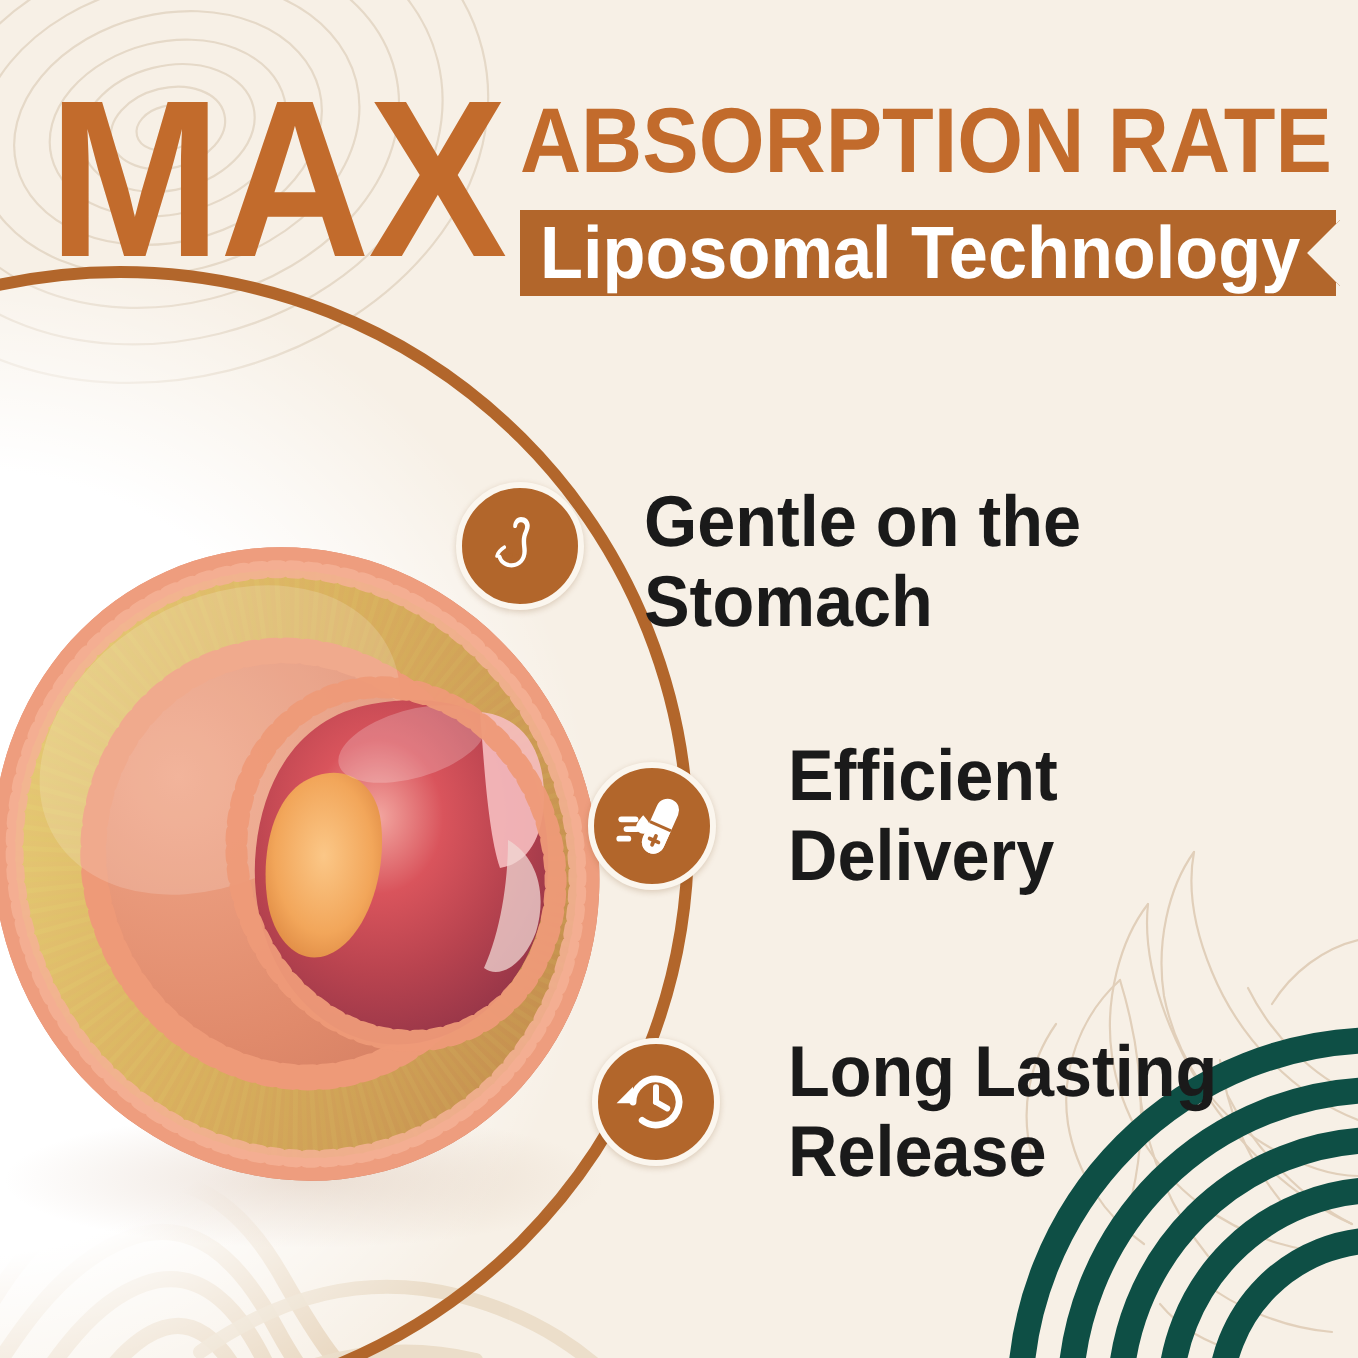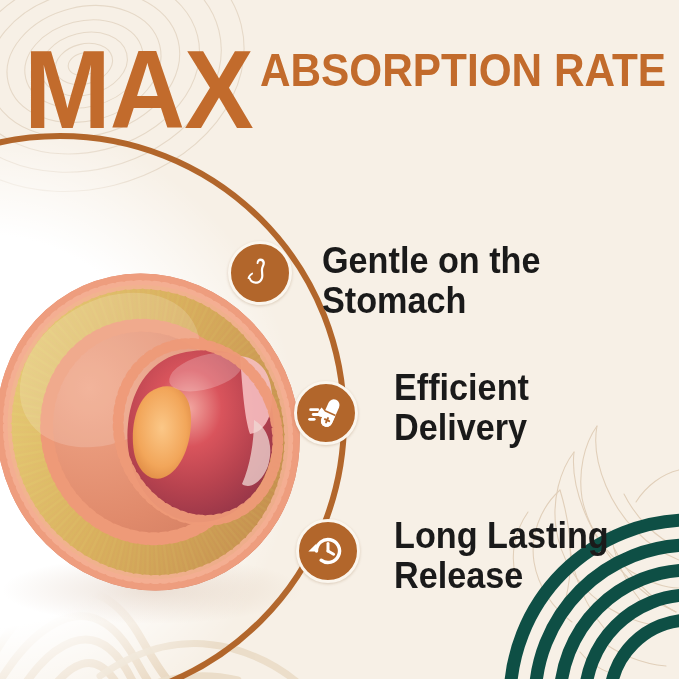--- a/index.html
+++ b/index.html
@@ -398,20 +398,24 @@
 
       <ellipse cx="206" cy="372" rx="38" ry="17" transform="rotate(-16 206 372)" fill="#FFFFFF" opacity=".22"></ellipse>
     </g>
 
     <ellipse cx="198" cy="432" rx="78" ry="90" transform="rotate(-22 198 432)" fill="none" stroke="#EE9A78" stroke-width="11" stroke-dasharray="4 5" stroke-linecap="round" opacity=".95"></ellipse>
   </svg>
 
   <div class="header">
     <div class="max-word">MAX</div>
     <div class="abs-line">ABSORPTION RATE</div>
+    <div class="ribbon">
+      <div class="ribbon-inner"></div>
+      <div class="ribbon-text">Liposomal Technology</div>
+    </div>
   </div>
 
   <div class="badge" style="left:228px;top:241px;">
     <svg width="40" height="40" viewBox="0 0 40 40">
       <path d="M20.5 5.5 c2.6 0 4 1.6 4.3 3.6 .4 2.4 -1 4 -1.5 6.2 -.6 2.6 .1 4.9 .1 7.1
                0 4.6 -3.1 8.3 -7.6 8.3 -3.6 0 -6.2 -2.2 -7 -5.1 -.3 -1.2 1.5 -1.8 1.9 -.6
                .6 2.1 2.4 3.6 5.1 3.6 3.2 0 5.4 -2.6 5.4 -5.9 0 -2.4 -.7 -4.7 -.1 -7.6
                .5 -2.3 1.7 -3.6 1.4 -5.2 -.2 -1.1 -.9 -1.8 -2 -1.8 -1.2 0 -1.9 .9 -2 2.2
                -.1 1 -1.9 1 -1.9 -.1 0 -2.6 1.7 -4.7 3.9 -4.7 z" fill="#FFFFFF"></path>
       <path d="M12.6 21.4 c-1.6 1 -2.9 2.4 -3.3 4 -.2 .9 -1.9 .6 -1.7 -.4 .5 -2.3 2.2 -4.1 4.3 -5.3

